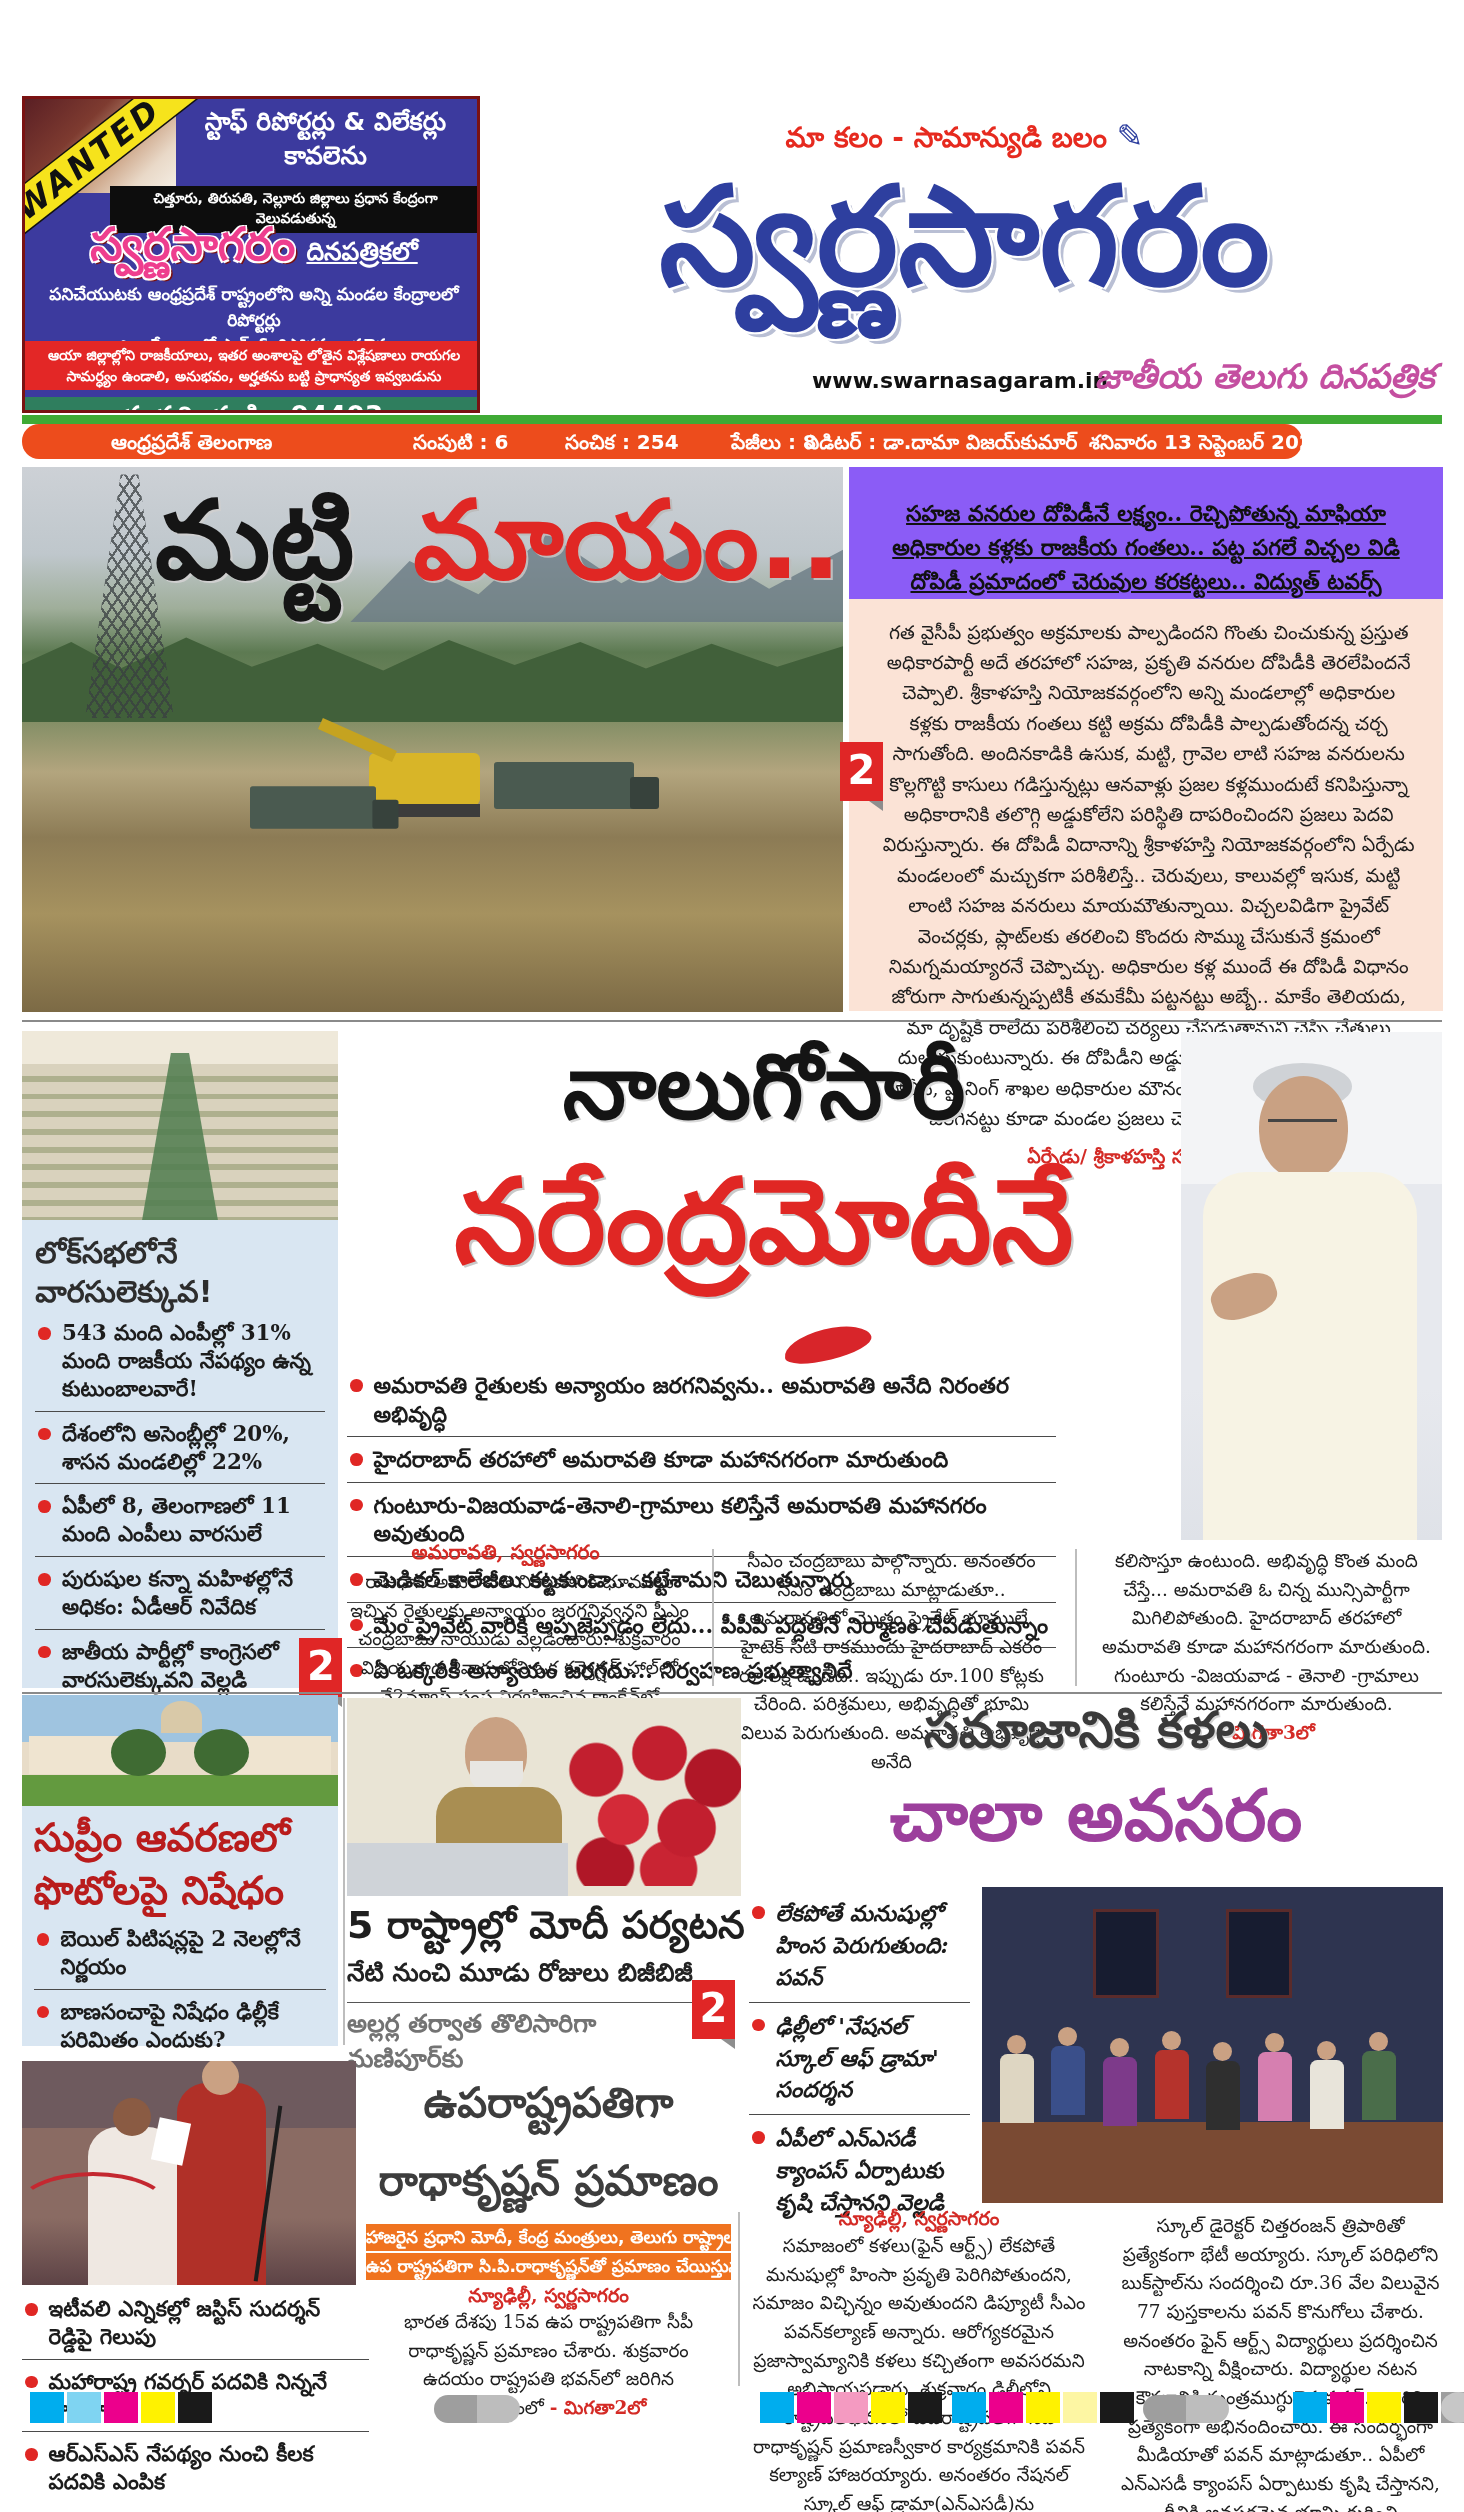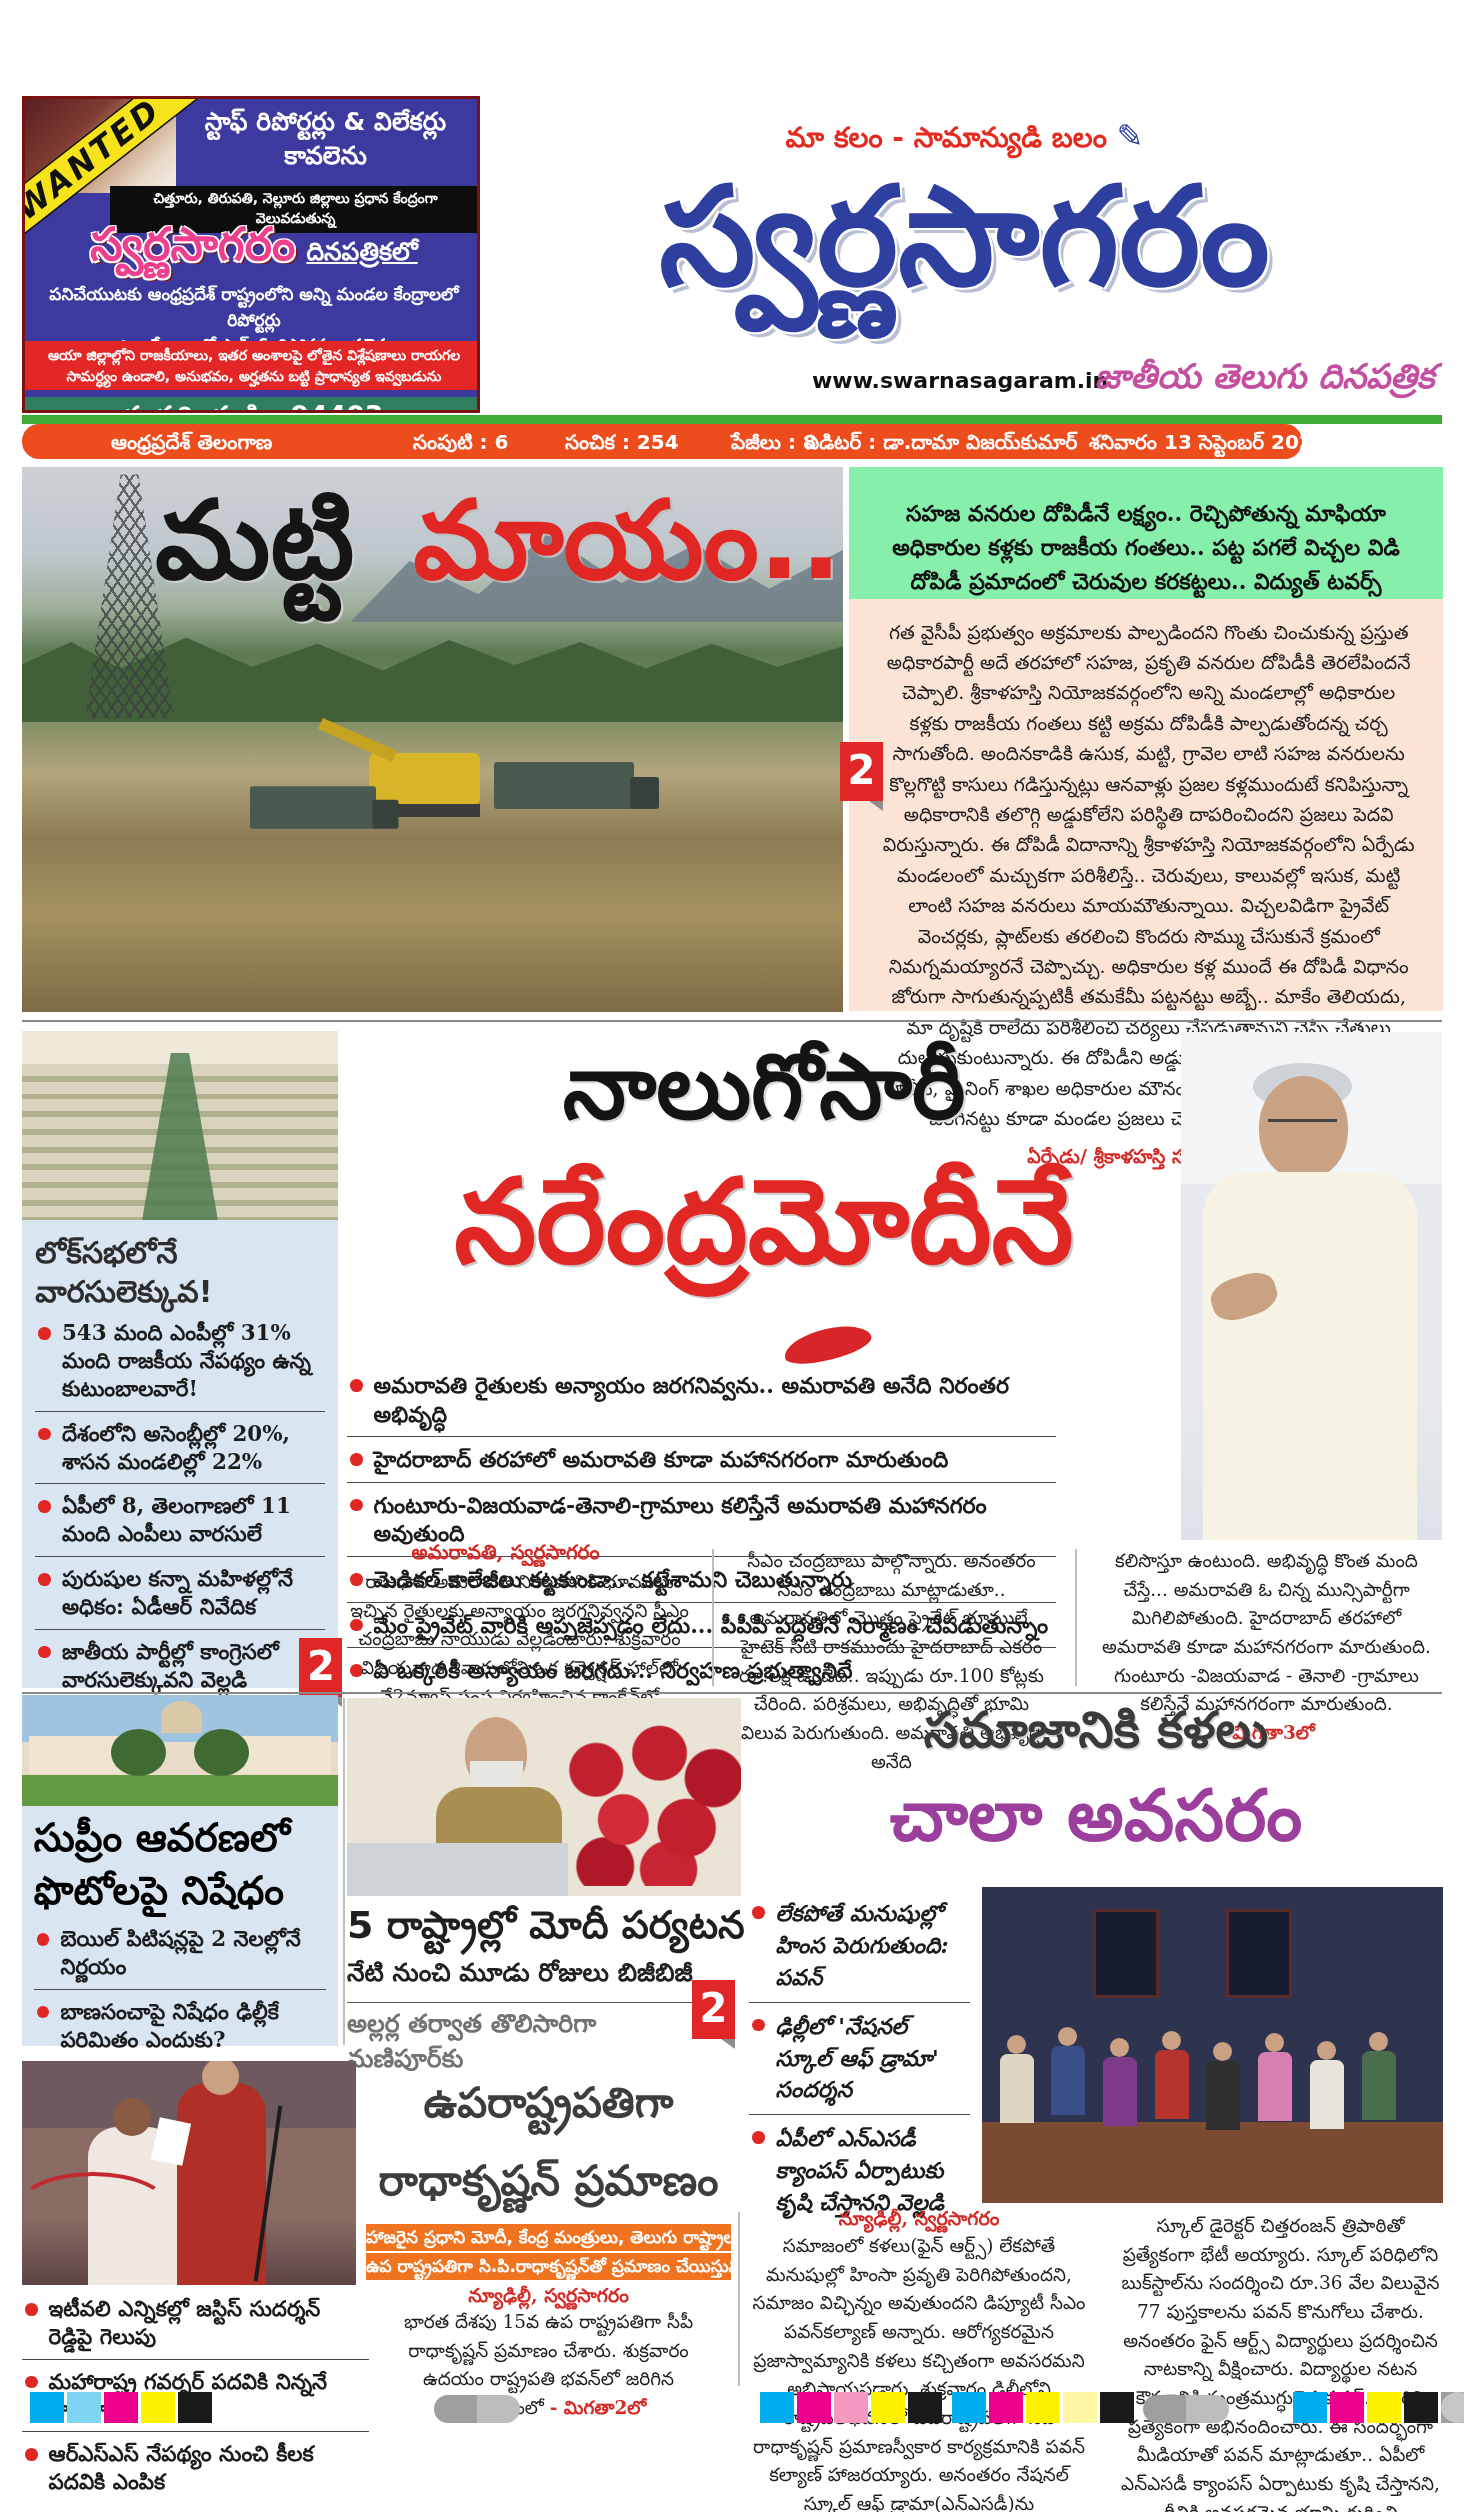--- a/index.html
+++ b/index.html
@@ -68,23 +68,23 @@
     transform:rotate(24deg);}
   .digger:after{content:"";position:absolute;left:0;bottom:-11.8px;width:111px;height:13.3px;background:#3c3c3c;}
   .truck{position:absolute;width:140px;height:47px;background:#4a5a50;border-radius:3px;}
   .truck:after{content:"";position:absolute;right:-25px;bottom:0;width:29.5px;height:32px;background:#37423c;border-radius:3px;}
   #truck1{left:472px;top:295px;}
   #truck2{left:221px;top:317px;transform:scale(.9);}
   #lead-headline{left:155px;top:470px;width:664px;white-space:nowrap;font-weight:bold;font-size:109px;
     font-family:"DejaVu Sans",sans-serif;line-height:1.3;}
   #lead-headline .hb{color:#151515;text-shadow:2.2px 2.2px 0 #cfcfcf;}
   #lead-headline .hr{color:#e02724;text-shadow:2.2px 2.2px 0 #bdbdbd;margin-left:20.7px;}
-  #lead-subhead{left:849px;top:467px;width:594px;height:160px;background:#86efac;display:flex;
+  #lead-subhead{left:849px;top:467px;width:594px;height:160px;background:#8b5cf6;display:flex;
     align-items:center;justify-content:center;padding:4.4px 19px;box-sizing:border-box;
-    font-weight:bold;font-size:22px;line-height:1.55;text-align:center;color:#111;}
+    font-weight:bold;font-size:22px;line-height:1.55;text-align:center;color:#111;text-decoration:underline;}
   #lead-body{left:849px;top:599px;width:594px;height:412px;background:#fbe3d6;box-sizing:border-box;
     padding:17.7px 26.6px 11.8px 32px;font-size:19px;line-height:1.6;text-align:center;color:#1d1d1d;}
   #lead-dateline{color:#d42b26;font-weight:bold;margin-top:7.4px;}
   .badge2{position:absolute;width:43px;height:59px;background:#e02626;color:#fff;font-weight:bold;
     font-size:40px;text-align:center;line-height:56px;font-family:"DejaVu Sans",sans-serif;}
   .badge2:after{content:"";position:absolute;right:0px;bottom:-10.3px;border-left:14.8px solid transparent;
     border-top:10.3px solid #8e8e8e;}
   #lead-badge{left:840px;top:742px;}
 
   .hrule{position:absolute;background:#8a8a8a;height:1.5px;}
@@ -131,21 +131,21 @@
   #cbn-photo .hand{position:absolute;left:29.5px;top:244px;width:66px;height:41px;border-radius:40%;background:#c9a183;
     transform:rotate(-18deg);}
 
   
   #supreme-box{left:22px;top:1695px;width:316px;height:351px;background:#d9e6f2;box-sizing:border-box;padding:0 11.8px 4.4px 11.8px;}
   #supreme-photo{left:0;top:0;width:316px;height:111px;position:relative;margin:0 -11.8px;
     background:linear-gradient(180deg,#9fc4e0 0 42%,#e8dcc8 42% 72%,#639a3f 72% 100%);}
   #supreme-photo .dome{position:absolute;left:44%;top:5.9px;width:41px;height:32px;border-radius:50% 50% 0 0;background:#d9c9a8;}
   #supreme-photo .wing{position:absolute;top:41px;width:111px;height:38px;background:#efe4d0;}
   #supreme-photo .tree{position:absolute;top:34px;width:55px;height:47px;border-radius:50%;background:#3f6b33;}
-  #supreme-headline{font-weight:bold;font-size:39px;color:#000000;line-height:1.35;margin-top:5.9px;
+  #supreme-headline{font-weight:bold;font-size:39px;color:#b91c1c;line-height:1.35;margin-top:5.9px;
     font-family:"DejaVu Sans",sans-serif;}
   
   #tour-photo{left:347px;top:1698px;width:394px;height:198px;background:#e9e4d5;}
   #tour-photo .flowers{position:absolute;right:0;top:22px;width:46%;height:84%;
     background:radial-gradient(circle at 20% 30%,#c21f2f 0 14%,transparent 15%),
       radial-gradient(circle at 55% 20%,#c21f2f 0 16%,transparent 17%),
       radial-gradient(circle at 85% 35%,#b01727 0 15%,transparent 16%),
       radial-gradient(circle at 35% 60%,#d32a38 0 16%,transparent 17%),
       radial-gradient(circle at 70% 65%,#c21f2f 0 17%,transparent 18%),
       radial-gradient(circle at 25% 88%,#b01727 0 14%,transparent 15%),

